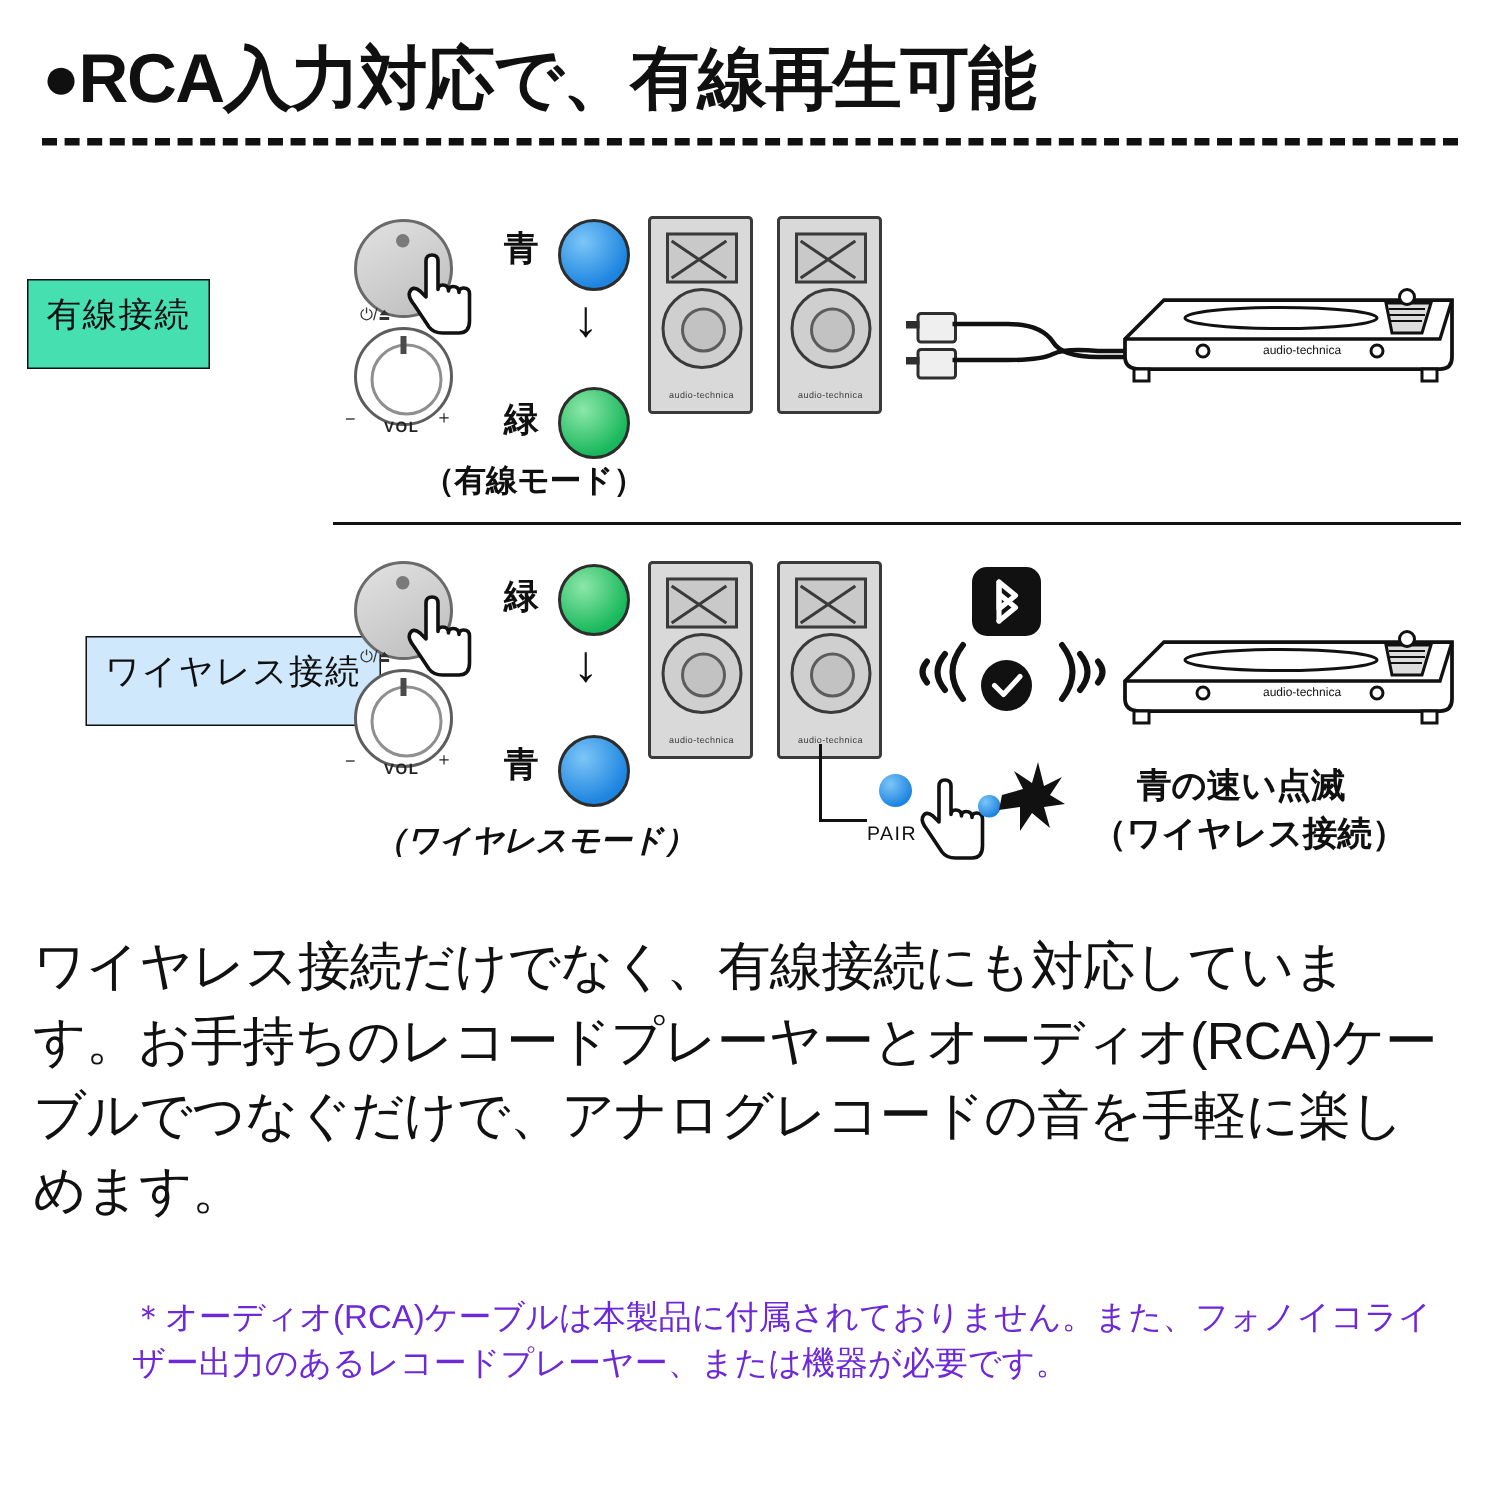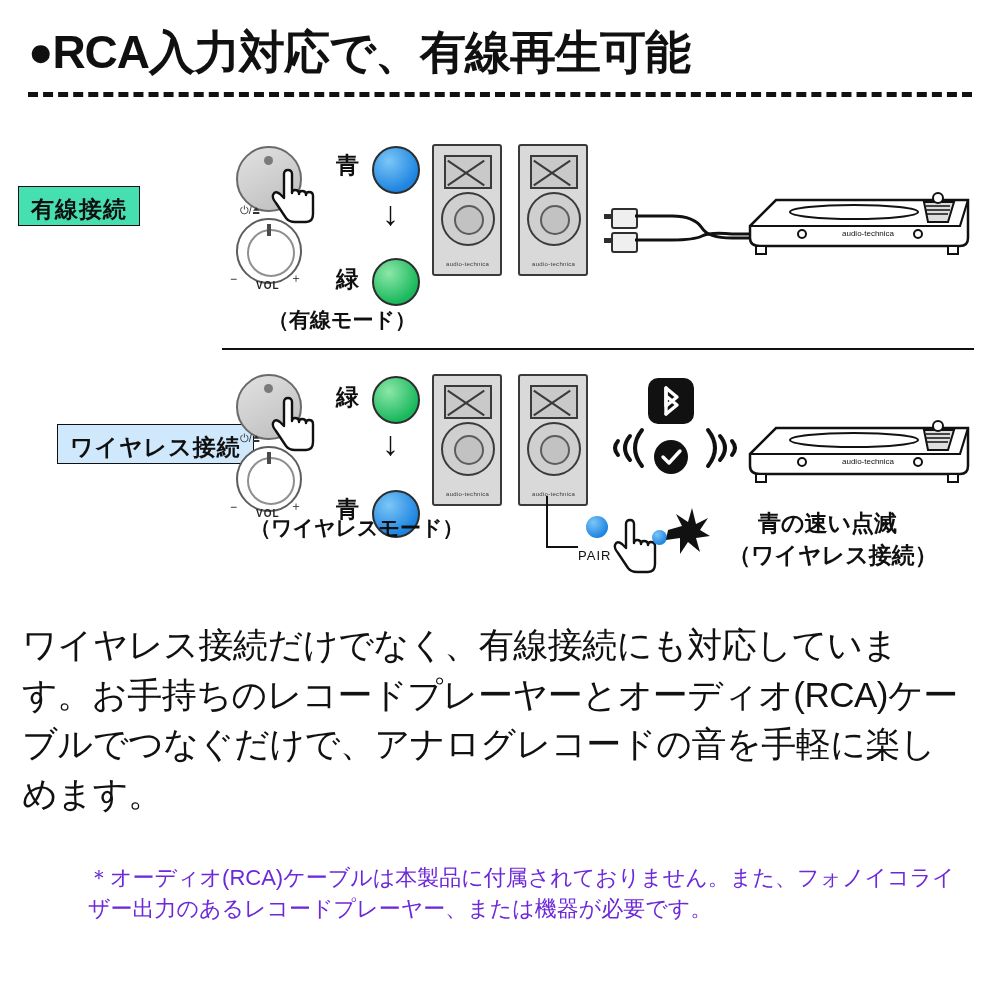--- a/index.html
+++ b/index.html
@@ -40,22 +40,22 @@
     top: 92px;
     width: 944px;
     height: 0;
     border-top: 5px dashed #111;
   }
 
   
   .sec-label {
     position: absolute;
     font-size: 23px;
-    font-weight: bold;
-    padding: 7px 12px 0 12px;
+    font-weight: normal;
+    padding: 7px 12px 20px 12px;
     letter-spacing: 1px;
     white-space: nowrap;
     border: 1px solid #111;
   }
   #label-wired {
     left: 18px;
     top: 186px;
     background: #46e0b0;
   }
   #label-wireless {
@@ -332,21 +332,21 @@
     <svg class="hand" style="left:38px;top:22px;" viewBox="0 0 48 56">
       <path d="M14 6 L14 30 L10 26 Q5 22 3 27 Q2 30 6 35 L16 50 Q19 54 25 54 L36 54 Q43 54 43 46 L43 28 Q43 24 39 24 Q36 24 36 27 Q36 23 32 23 Q29 23 29 26 Q29 22 25 22 Q22 22 22 25 L22 6 Q22 2 18 2 Q14 2 14 6 Z" fill="#ffffff" stroke="#111111" stroke-width="2.4" stroke-linejoin="round"></path>
     </svg>
   </div>
 
   <div class="led-text" style="left:336px;top:150px;">青</div>
   <div class="led blue" style="left:372px;top:146px;"></div>
   <div class="down-arrow" style="left:382px;top:196px;">↓</div>
   <div class="led-text" style="left:336px;top:264px;">緑</div>
   <div class="led green" style="left:372px;top:258px;"></div>
-  <div class="mode-text" style="left:268px;top:306px;">（有線モード）</div>
+  <div class="mode-text" style="left:282px;top:306px;">（有線モード）</div>
 
   <div class="speaker" style="left:432px;top:144px;">
     <div class="tweeter"></div>
     <div class="woofer">
         <div class="cone"></div>
       </div>
     <div class="brand">audio-technica</div>
   </div>
   <div class="speaker" style="left:518px;top:144px;">
     <div class="tweeter"></div>
@@ -407,21 +407,21 @@
     <svg class="hand" style="left:38px;top:22px;" viewBox="0 0 48 56">
       <path d="M14 6 L14 30 L10 26 Q5 22 3 27 Q2 30 6 35 L16 50 Q19 54 25 54 L36 54 Q43 54 43 46 L43 28 Q43 24 39 24 Q36 24 36 27 Q36 23 32 23 Q29 23 29 26 Q29 22 25 22 Q22 22 22 25 L22 6 Q22 2 18 2 Q14 2 14 6 Z" fill="#ffffff" stroke="#111111" stroke-width="2.4" stroke-linejoin="round"></path>
     </svg>
   </div>
 
   <div class="led-text" style="left:336px;top:382px;">緑</div>
   <div class="led green" style="left:372px;top:376px;"></div>
   <div class="down-arrow" style="left:382px;top:426px;">↓</div>
   <div class="led-text" style="left:336px;top:494px;">青</div>
   <div class="led blue" style="left:372px;top:490px;"></div>
-  <div class="mode-text" style="left:250px;top:514px;">（ワイヤレスモード）</div>
+  <div class="mode-text" style="left:250px;top:546px;font-style:italic;">（ワイヤレスモード）</div>
 
   <div class="speaker" style="left:432px;top:374px;">
     <div class="tweeter"></div>
     <div class="woofer">
         <div class="cone"></div>
       </div>
     <div class="brand">audio-technica</div>
   </div>
   <div class="speaker" style="left:518px;top:374px;">
     <div class="tweeter"></div>

